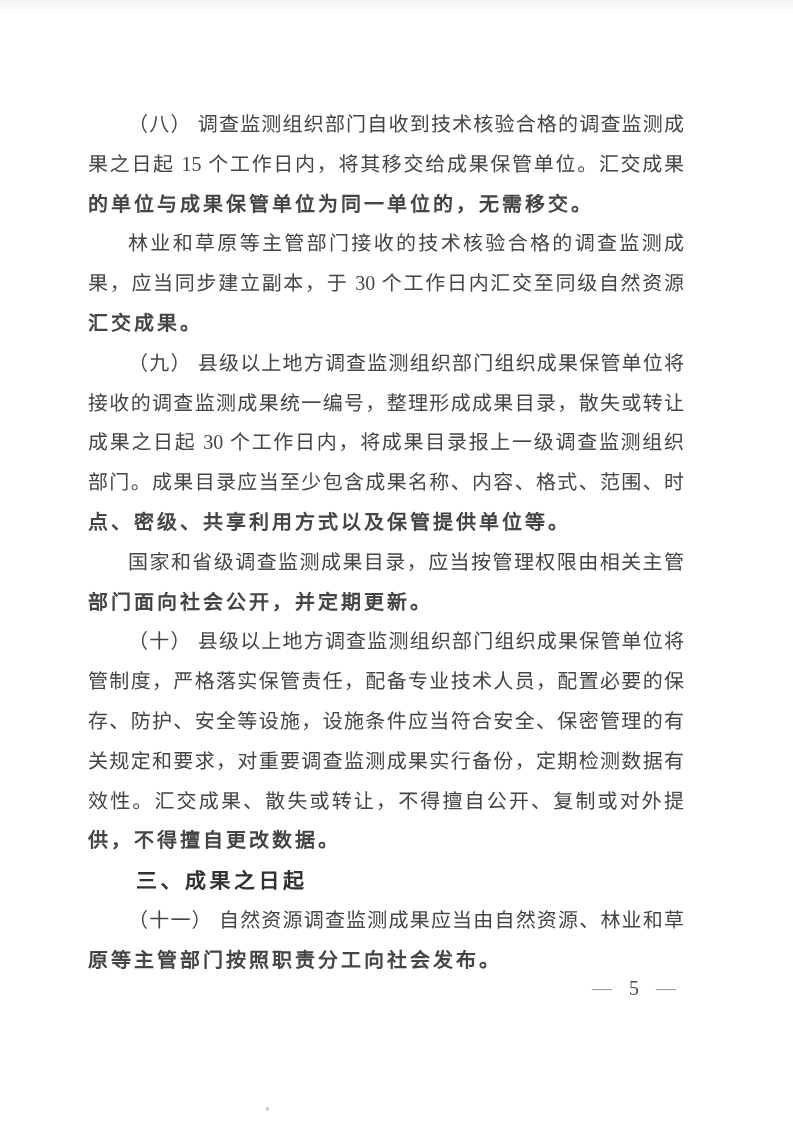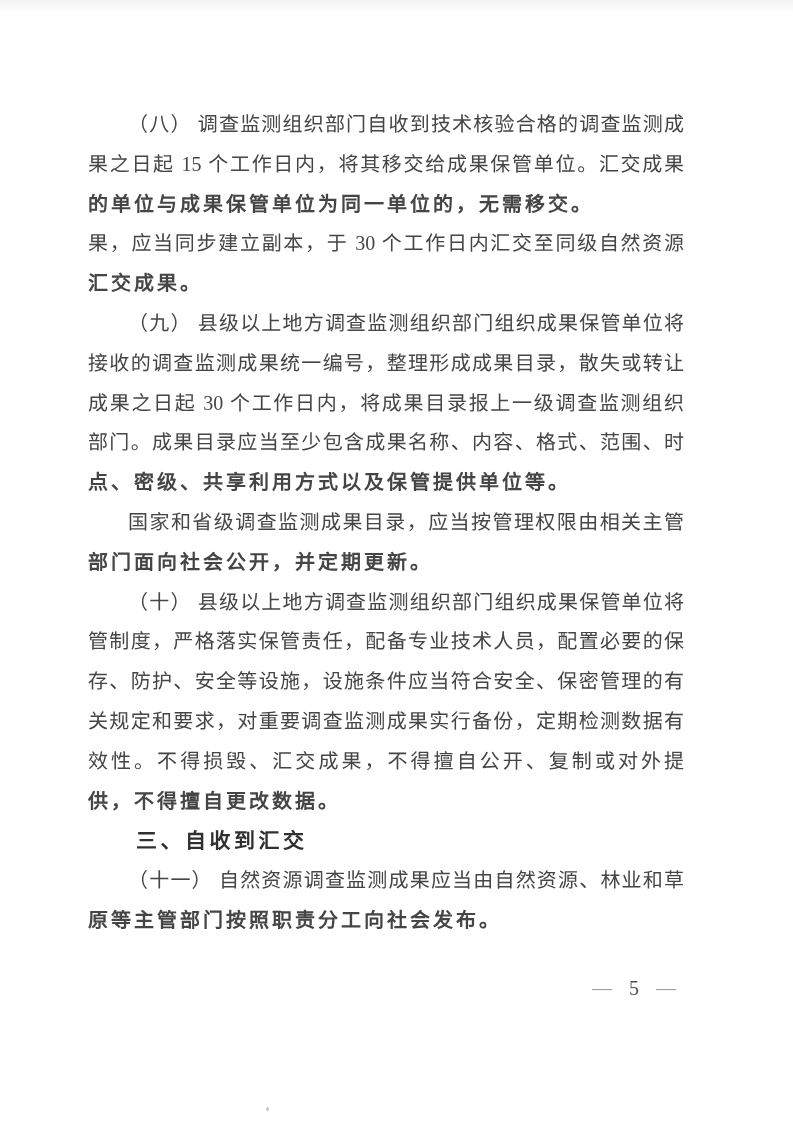--- a/index.html
+++ b/index.html
@@ -92,36 +92,37 @@
 </head>
 <body>
 
 <div class="page">
   <div class="scan-edge"></div>
 
   <main class="text-block" id="doc-body">
       <div class="line justify indent">（八） 调查监测组织部门自收到技术核验合格的调查监测成</div>
       <div class="line justify">果之日起 15 个工作日内，将其移交给成果保管单位。汇交成果</div>
       <div class="line final">的单位与成果保管单位为同一单位的，无需移交。</div>
+      <div class="line justify indent">林业和草原等主管部门接收的技术核验合格的调查监测成</div>
       <div class="line justify">果，应当同步建立副本，于 30 个工作日内汇交至同级自然资源</div>
       <div class="line final">汇交成果。</div>
       <div class="line justify indent">（九） 县级以上地方调查监测组织部门组织成果保管单位将</div>
       <div class="line justify">接收的调查监测成果统一编号，整理形成成果目录，散失或转让</div>
       <div class="line justify">成果之日起 30 个工作日内，将成果目录报上一级调查监测组织</div>
       <div class="line justify">部门。成果目录应当至少包含成果名称、内容、格式、范围、时</div>
       <div class="line final">点、密级、共享利用方式以及保管提供单位等。</div>
       <div class="line justify indent">国家和省级调查监测成果目录，应当按管理权限由相关主管</div>
       <div class="line final">部门面向社会公开，并定期更新。</div>
       <div class="line justify indent">（十） 县级以上地方调查监测组织部门组织成果保管单位将</div>
       <div class="line justify">管制度，严格落实保管责任，配备专业技术人员，配置必要的保</div>
       <div class="line justify">存、防护、安全等设施，设施条件应当符合安全、保密管理的有</div>
       <div class="line justify">关规定和要求，对重要调查监测成果实行备份，定期检测数据有</div>
-      <div class="line justify">效性。不得损毁、汇交成果，不得擅自公开、复制或对外提</div>
+      <div class="line justify">效性。汇交成果、散失或转让，不得擅自公开、复制或对外提</div>
       <div class="line final">供，不得擅自更改数据。</div>
-      <div class="line indent heading">三、自收到汇交</div>
+      <div class="line indent heading">三、成果之日起</div>
       <div class="line justify indent">（十一） 自然资源调查监测成果应当由自然资源、林业和草</div>
       <div class="line final">原等主管部门按照职责分工向社会发布。</div>
     </main>
 
   <div class="footer">
     <span class="dash">—</span>
     <span class="num">5</span>
     <span class="dash">—</span>
   </div>
 

